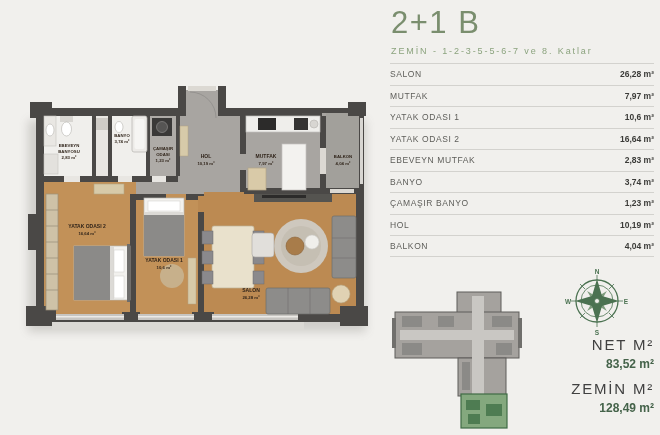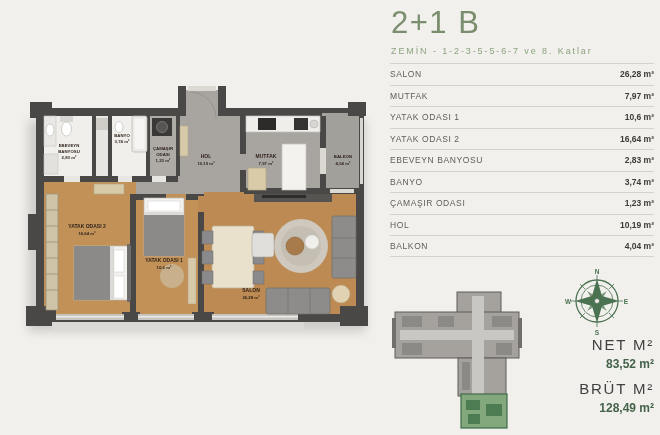--- a/index.html
+++ b/index.html
@@ -276,41 +276,41 @@
     </div>
     <div class="trow">
       <span class="tlabel">YATAK ODASI 1</span>
       <span class="tvalue">10,6 m²</span>
     </div>
     <div class="trow">
       <span class="tlabel">YATAK ODASI 2</span>
       <span class="tvalue">16,64 m²</span>
     </div>
     <div class="trow">
-      <span class="tlabel">EBEVEYN BANYOSU</span>
+      <span class="tlabel">EBEVEYN MUTFAK</span>
       <span class="tvalue">2,83 m²</span>
     </div>
     <div class="trow">
       <span class="tlabel">BANYO</span>
       <span class="tvalue">3,74 m²</span>
     </div>
     <div class="trow">
-      <span class="tlabel">ÇAMAŞIR ODASI</span>
+      <span class="tlabel">ÇAMAŞIR BANYO</span>
       <span class="tvalue">1,23 m²</span>
     </div>
     <div class="trow">
       <span class="tlabel">HOL</span>
       <span class="tvalue">10,19 m²</span>
     </div>
     <div class="trow">
       <span class="tlabel">BALKON</span>
       <span class="tvalue">4,04 m²</span>
     </div>
   </div>
 
   <div class="summary">
     <div class="sum-label">NET M²</div>
     <div class="sum-value">83,52 m²</div>
-    <div class="sum-label">BRÜT M²</div>
+    <div class="sum-label">ZEMİN M²</div>
     <div class="sum-value">128,49 m²</div>
   </div>
 
 </div>
 
 </body></html>

